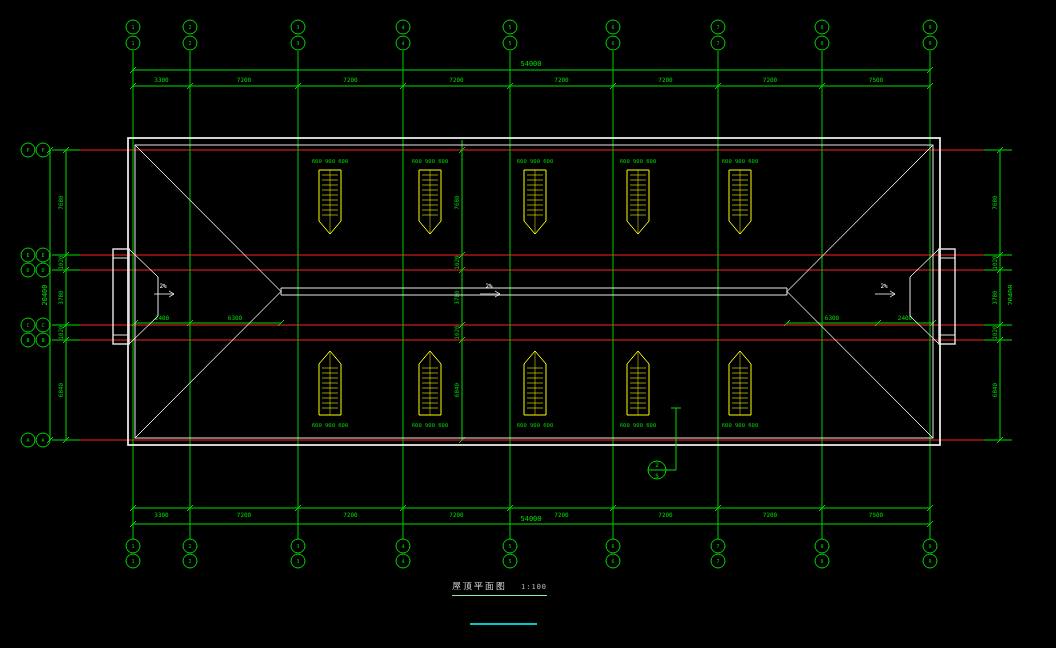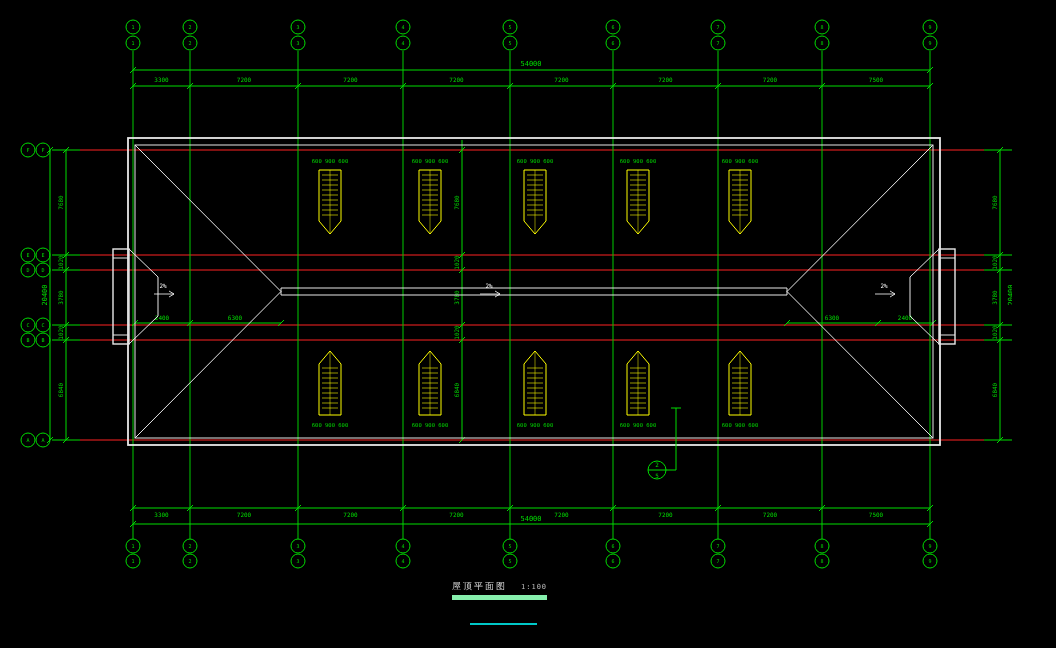--- a/index.html
+++ b/index.html
@@ -1,20 +1,20 @@
 <!DOCTYPE html>
 <html><head>
 <meta charset="utf-8">
 <style>
   html,body{margin:0;padding:0;background:#000;}
   .stage{position:relative;width:1012px;height:648px;background:#000;overflow:hidden;
          font-family:"DejaVu Sans Mono", monospace;}
   svg{display:block;position:absolute;left:0;top:0;}
   .title-wrap{position:absolute;left:452px;top:580px;color:#d8d8d8;
-              font-size:9px;letter-spacing:2px;border-bottom:5px solid #86efac;
+              font-size:9px;letter-spacing:2px;border-bottom:1px solid #86efac;
               padding-bottom:2px;white-space:nowrap;}
   .title-wrap .scale{font-size:7px;color:#bdbdbd;margin-left:14px;letter-spacing:1px;}
   .accent{position:absolute;left:470px;top:623px;width:67px;height:2px;background:#00c8c8;}
 </style>
 </head>
 <body>
 
 <div class="stage">
   <svg id="cad" width="1056" height="648" viewBox="0 0 1056 648">
       <g>

